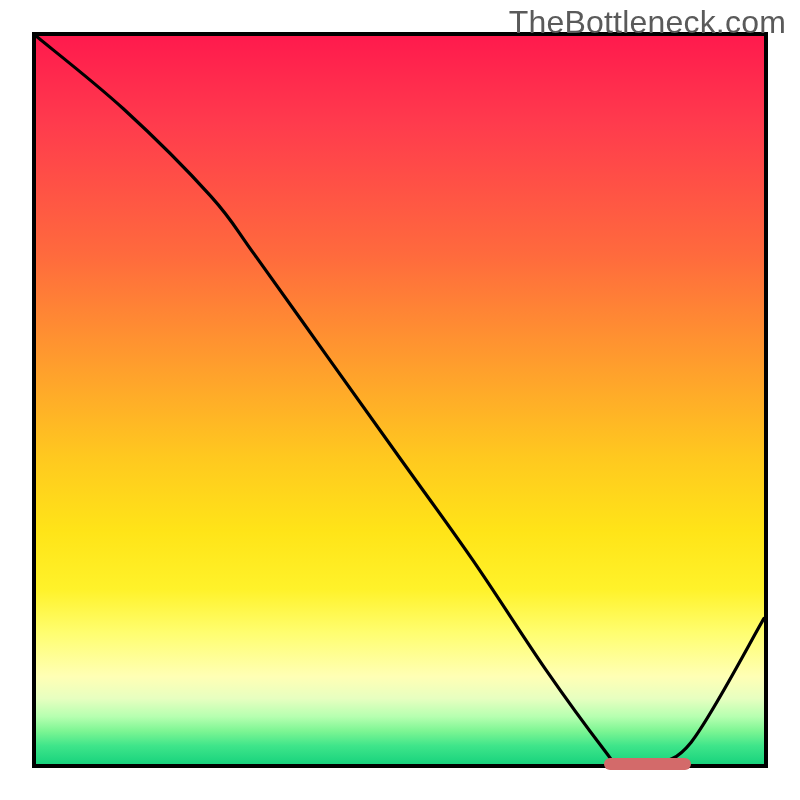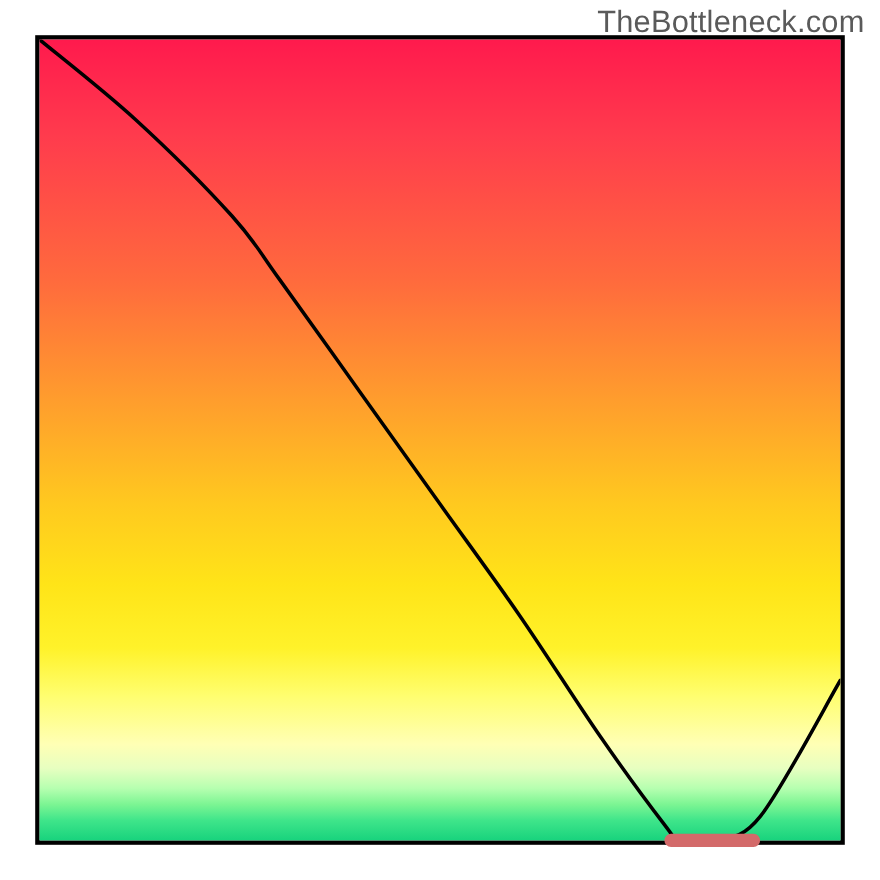--- a/index.html
+++ b/index.html
@@ -13,21 +13,21 @@
   }
   .container {
     position: relative;
     width: 800px;
     height: 800px;
   }
   .watermark {
     position: absolute;
     top: 4px;
     right: 14px;
-    font-size: 28px;
+    font-size: 32px;
     font-weight: 500;
     color: #5a5a5a;
     letter-spacing: 0.2px;
     z-index: 10;
   }
   .plot-box {
     position: absolute;
     left: 32px;
     top: 32px;
     width: 736px;

